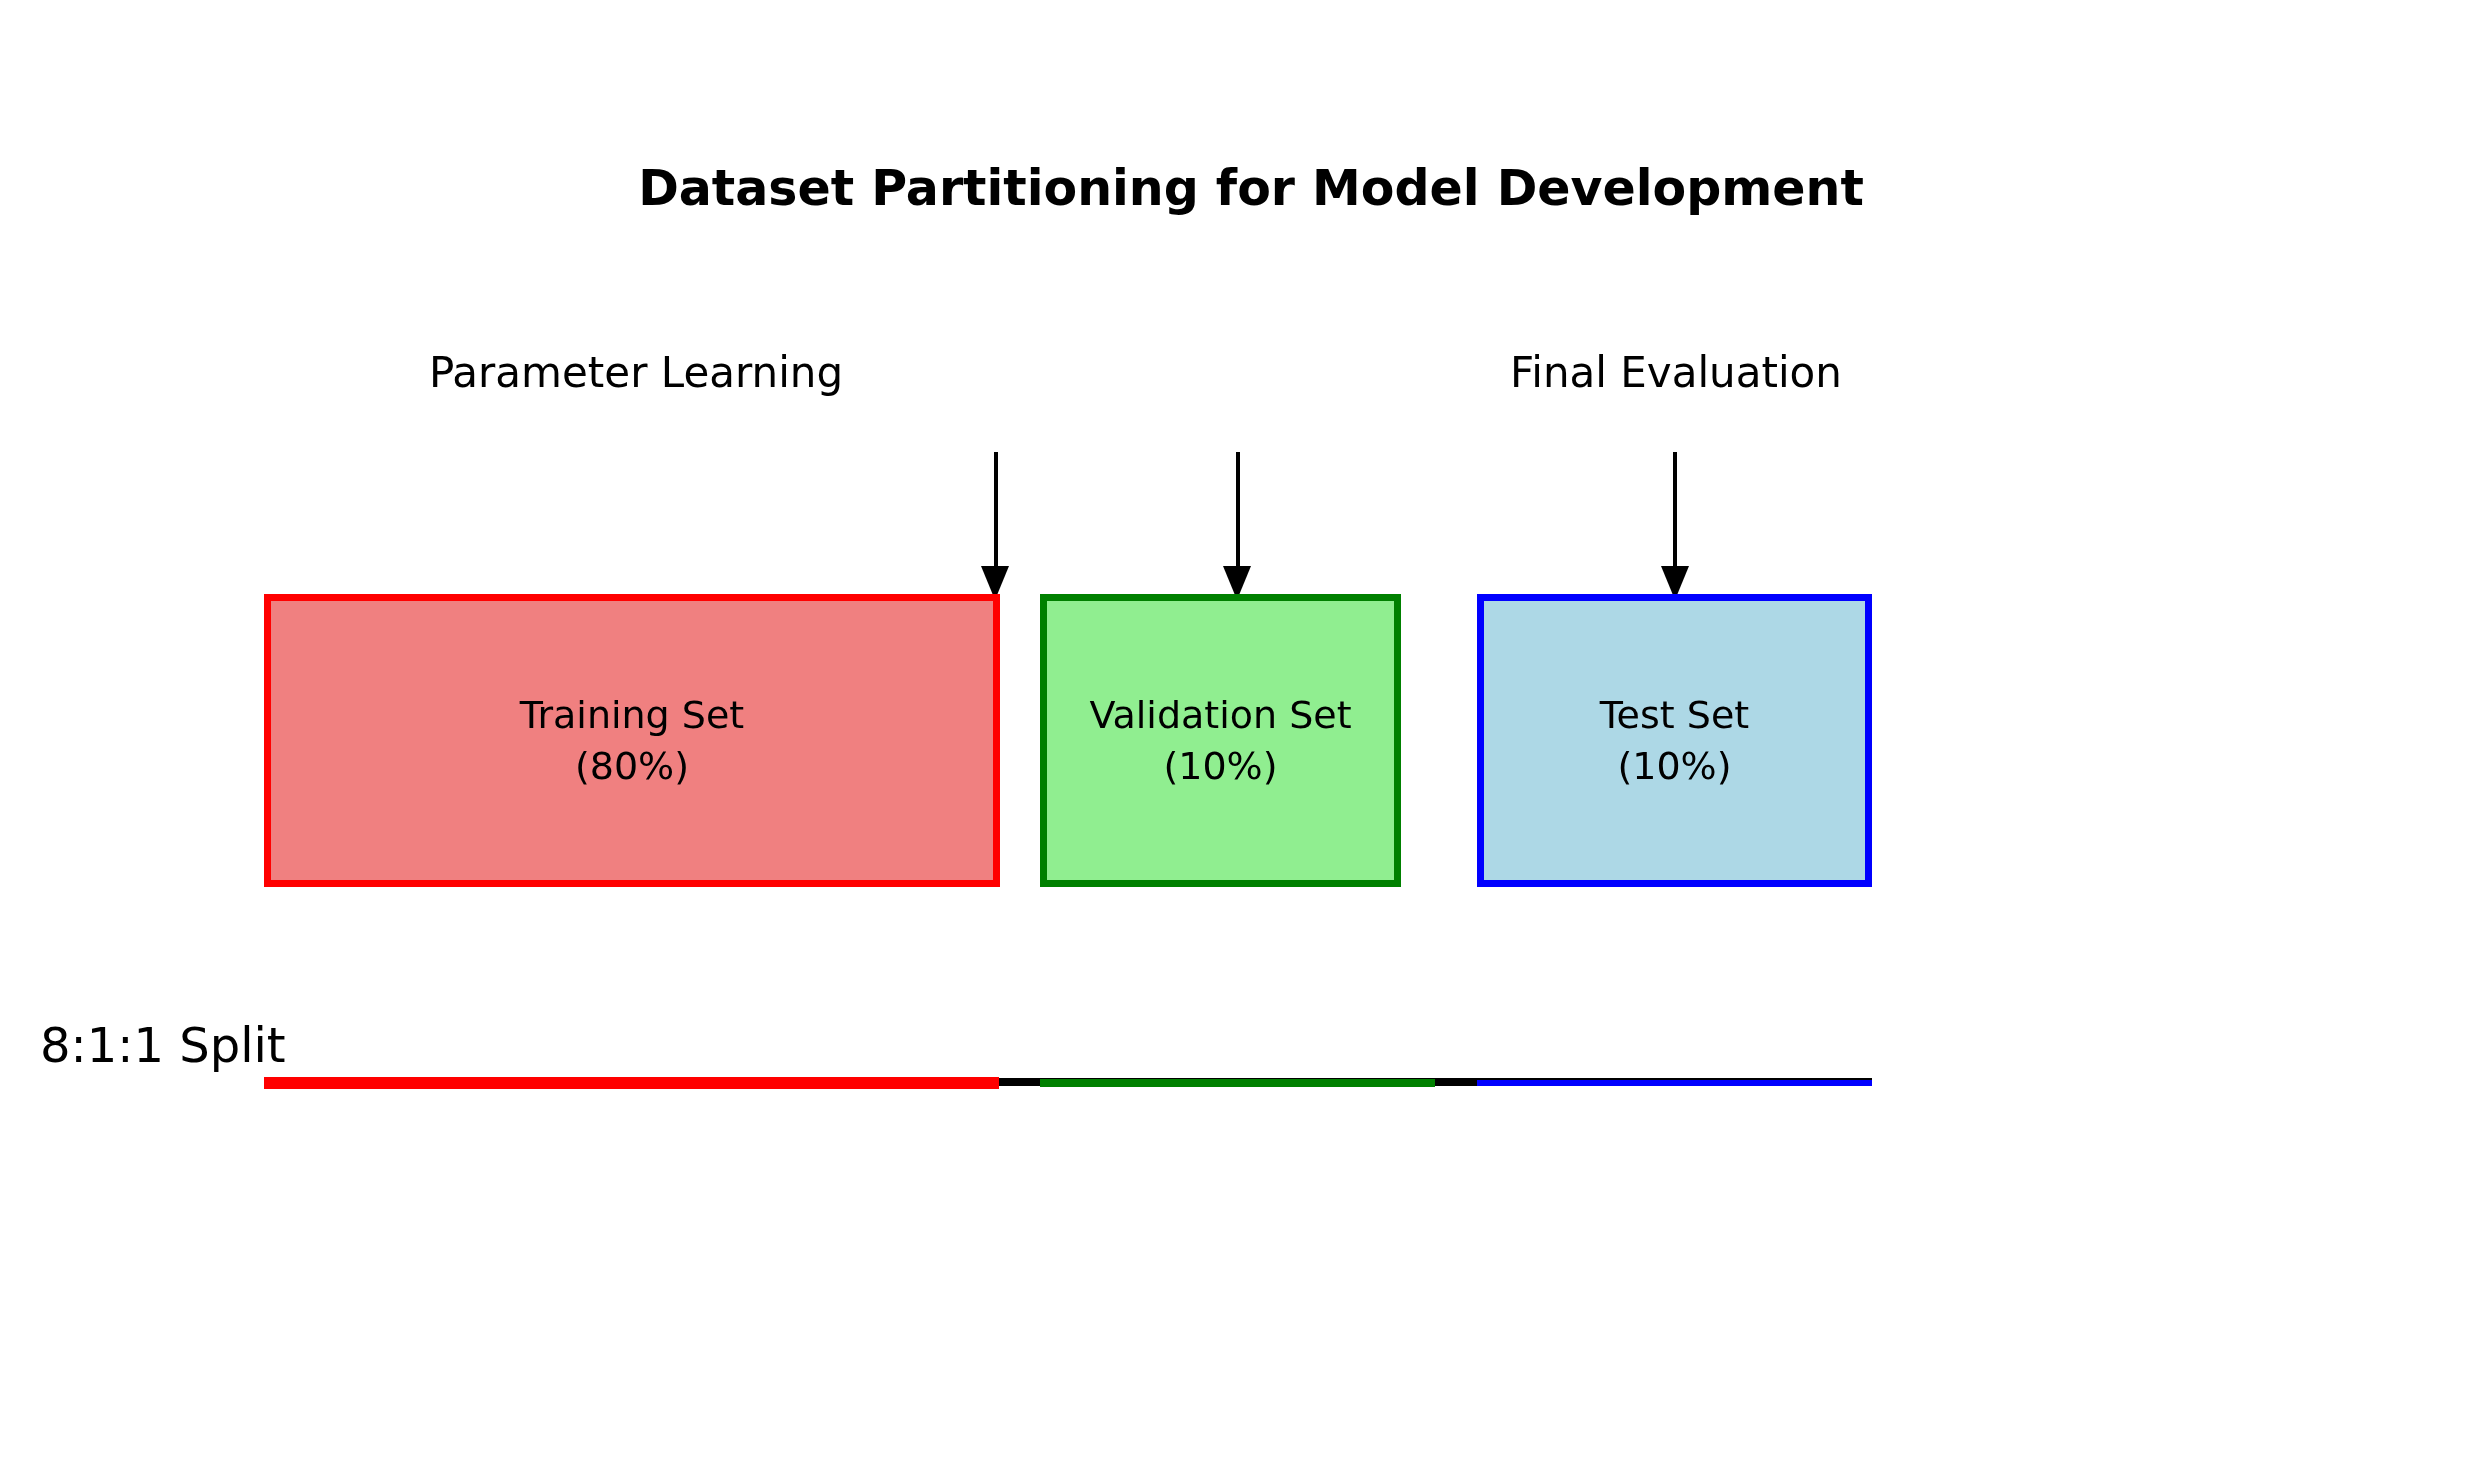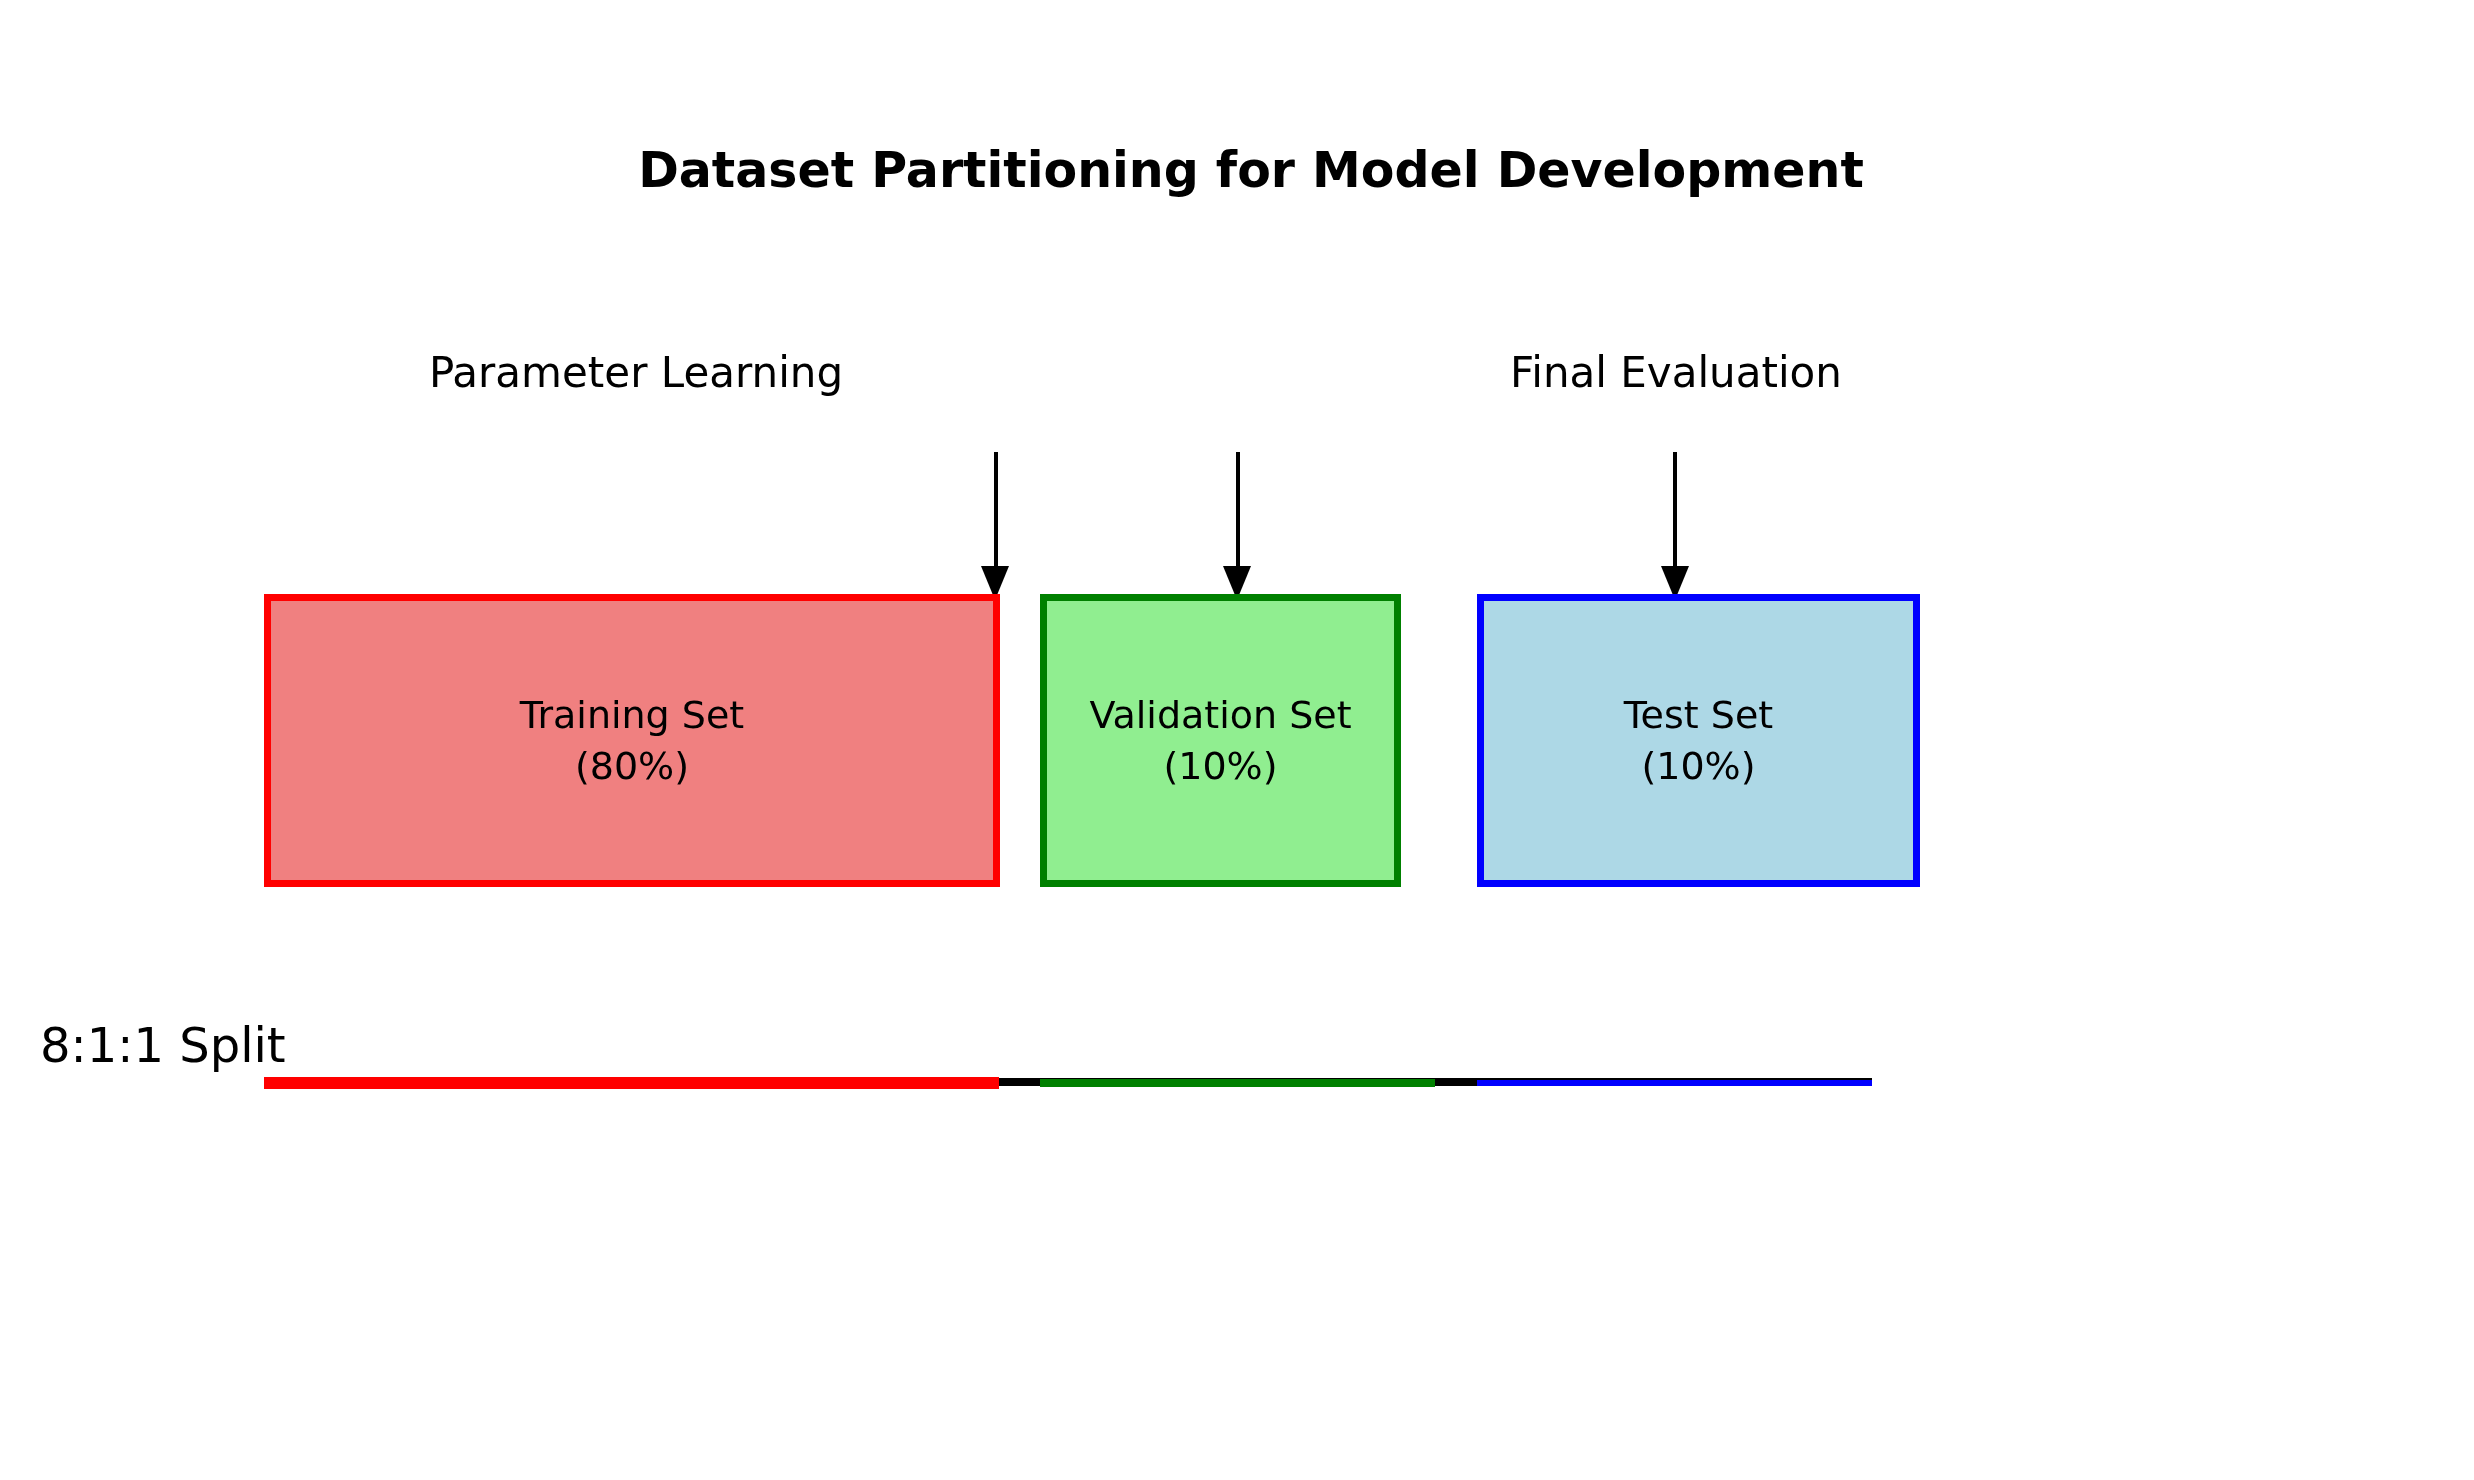--- a/index.html
+++ b/index.html
@@ -11,21 +11,21 @@
     position: relative;
     width: 2475px;
     height: 1481px;
     background: #ffffff;
     font-family: "DejaVu Sans", "Liberation Sans", sans-serif;
     color: #000000;
     overflow: hidden;
   }
   .title {
     position: absolute;
-    top: 142px;
+    top: 160px;
     left: 1251px;
     transform: translateX(-50%);
     font-size: 49px;
     font-weight: 700;
     white-space: nowrap;
   }
   .ann {
     position: absolute;
     top: 348px;
     transform: translateX(-50%);
@@ -58,21 +58,21 @@
     display: flex;
     flex-direction: column;
     align-items: center;
     justify-content: center;
     text-align: center;
     font-size: 38px;
     line-height: 1.32;
   }
   .pbox-training   { left: 264px;  width: 736px; border-color: #ff0000; background: #f08080; text-align: center; }
   .pbox-validation { left: 1040px; width: 361px; border-color: #008000; background: #90ee90; }
-  .pbox-test       { left: 1477px; width: 443px; border-color: #0000ff; background: #add8e6; }
+  .pbox-test       { left: 1477px; width: 395px; border-color: #0000ff; background: #add8e6; }
 
   .split-label {
     position: absolute;
     left: 40px;
     top: 1001px;
     font-size: 48px;
     white-space: nowrap;
     margin-top: 16px;
   }
   .ratio-baseline {

